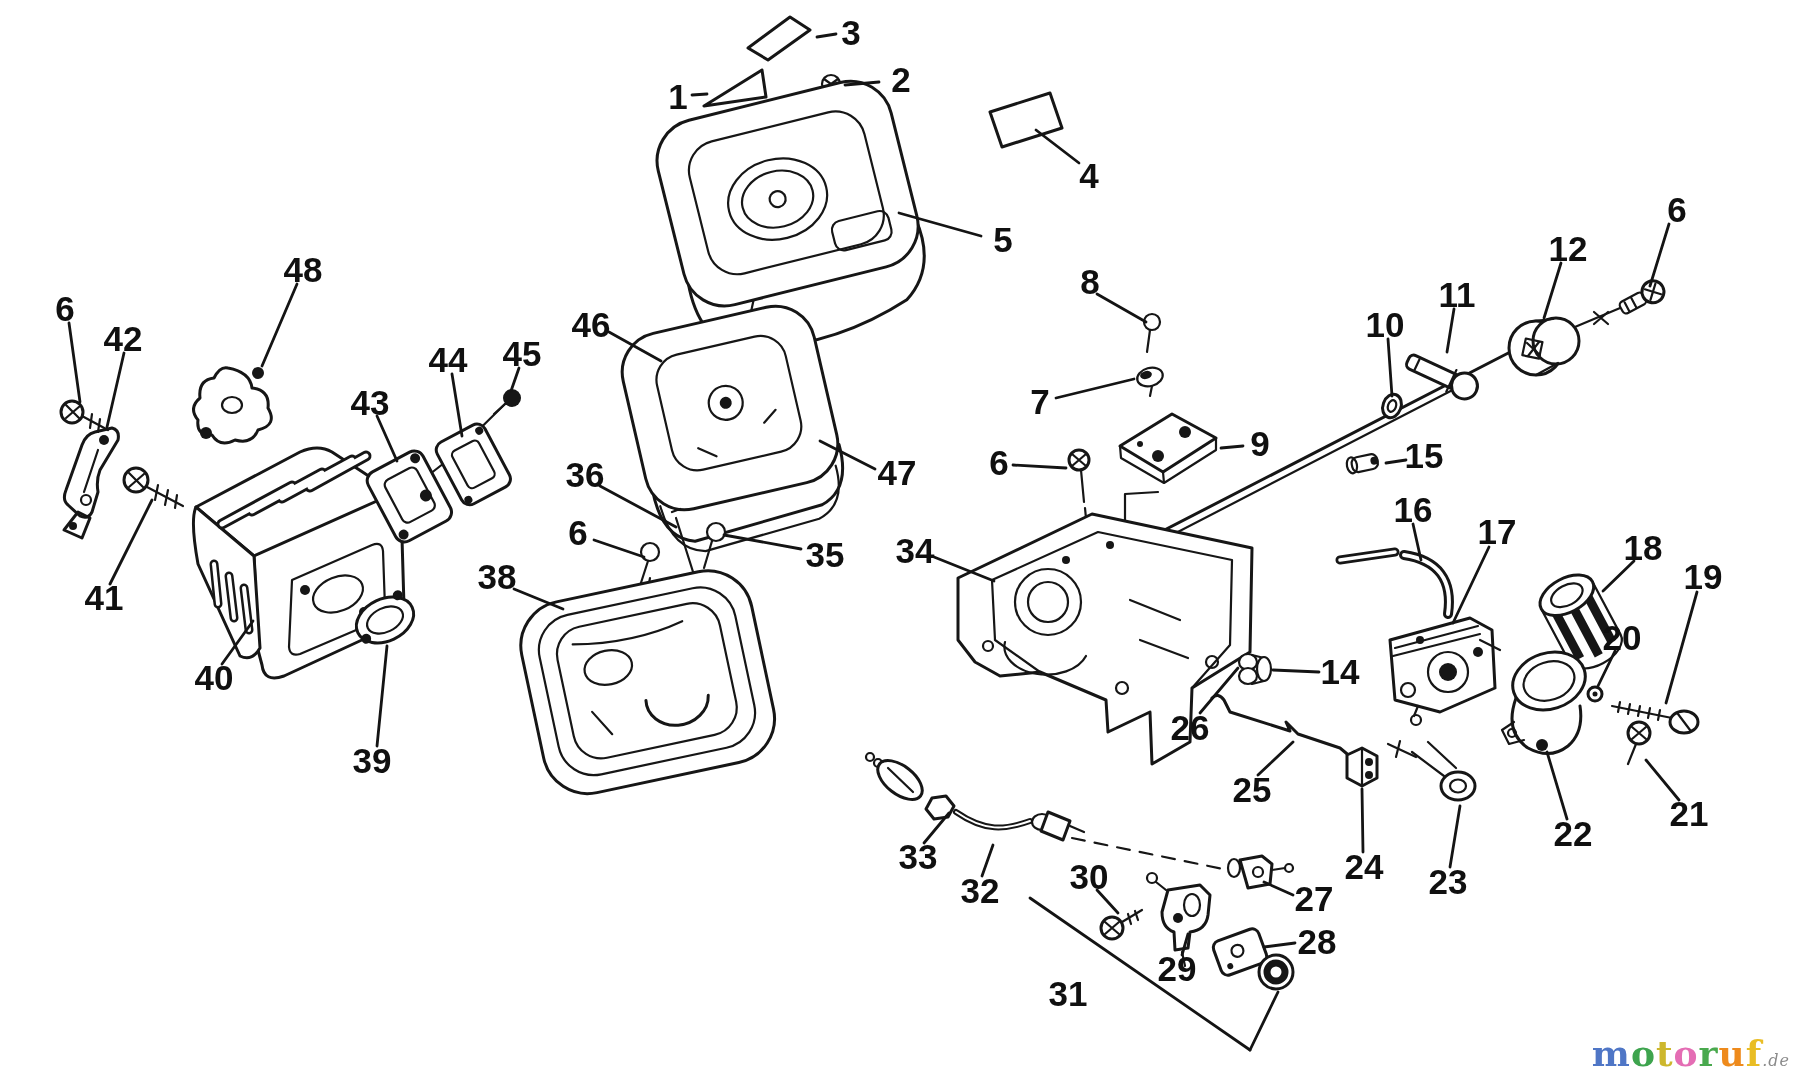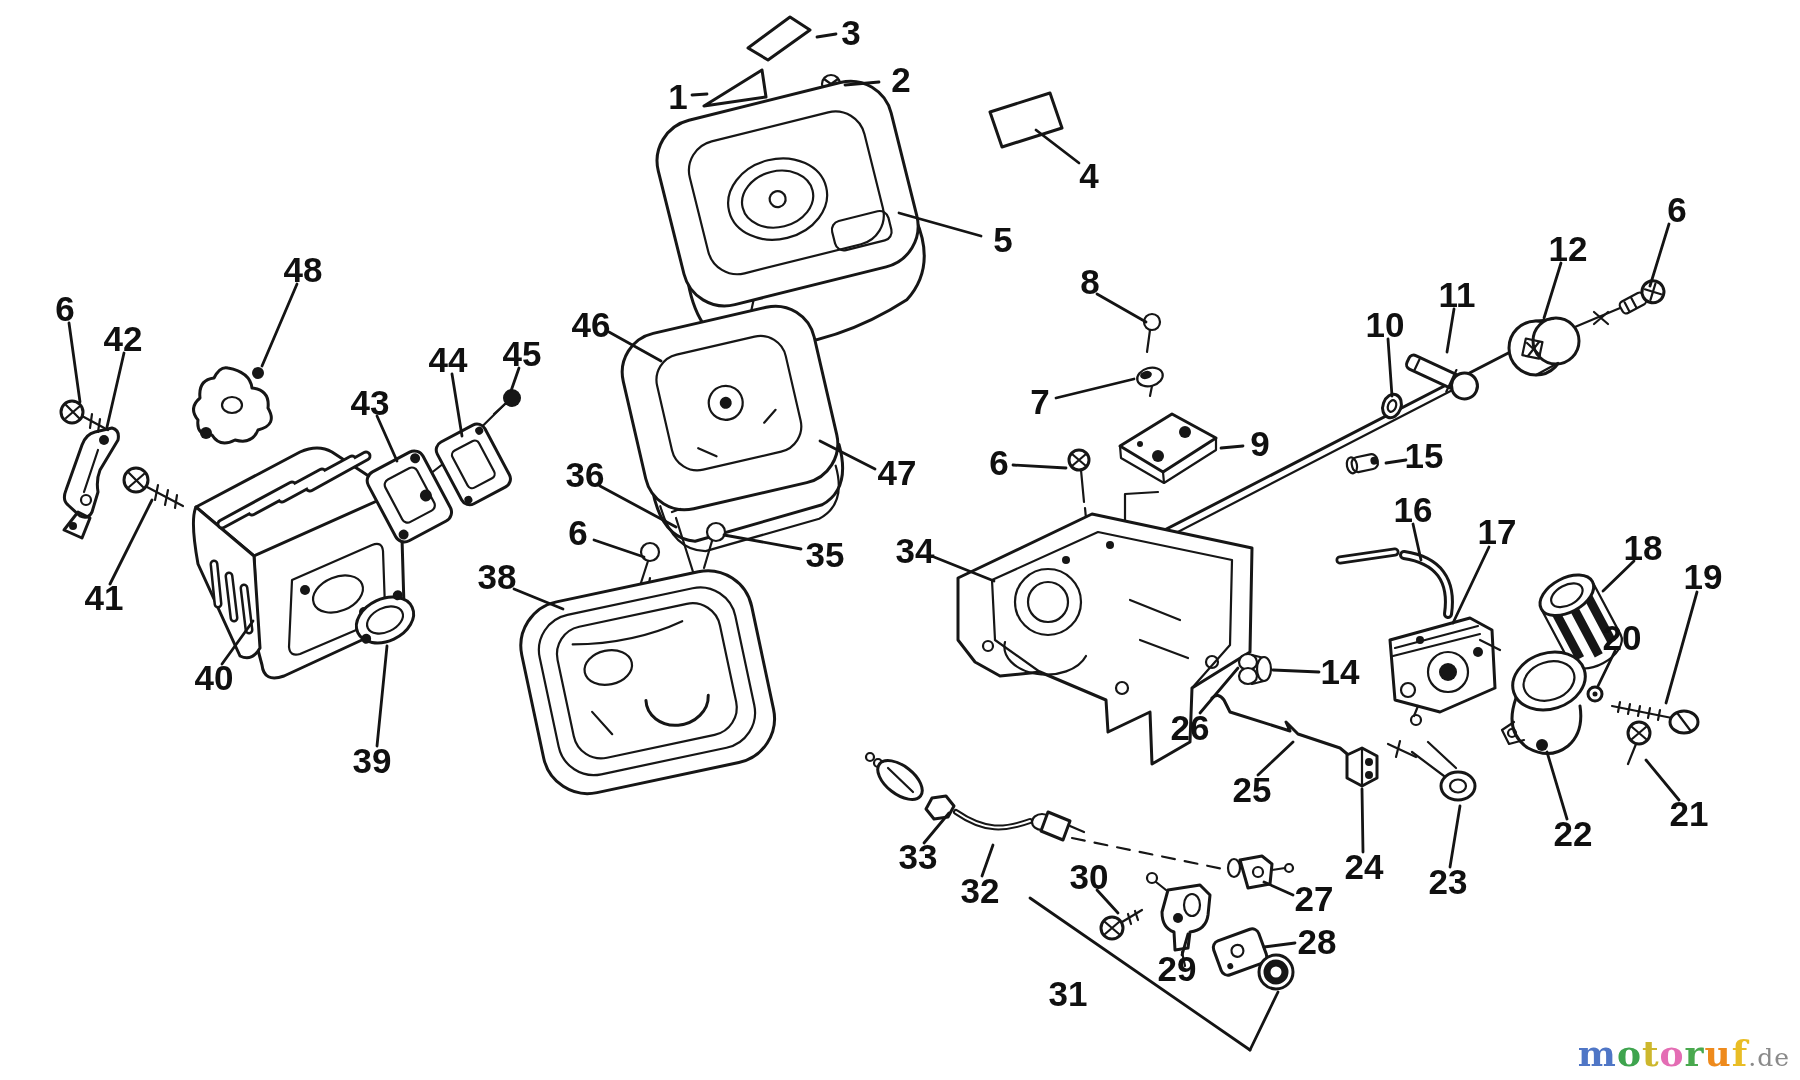--- a/index.html
+++ b/index.html
@@ -8,21 +8,21 @@
   #diagram-svg{position:absolute;left:0;top:0;}
   #diagram-svg *{vector-effect:none;}
   .ln{stroke:#161616;fill:none;stroke-width:3;stroke-linecap:round;stroke-linejoin:round;}
   .ln2{stroke:#161616;fill:none;stroke-width:2.2;stroke-linecap:round;stroke-linejoin:round;}
   .fillw{fill:#ffffff;}
   .dark{fill:#161616;stroke:none;}
   .callout{font-family:"Liberation Sans",sans-serif;font-weight:bold;font-size:35px;fill:#101010;text-anchor:middle;}
   .leader{stroke:#141414;stroke-width:2.8;stroke-linecap:round;}
   #watermark{position:absolute;right:10px;bottom:6px;font-family:"DejaVu Serif",serif;
              font-weight:bold;font-size:36px;letter-spacing:1px;user-select:none;}
-  #watermark .suffix{font-size:25px;font-weight:normal;}
+  #watermark .suffix{font-size:16px;font-weight:normal;font-style:italic;}
 </style>
 </head>
 <body>
 
 <div id="canvas">
   <svg id="diagram-svg" width="1800" height="1080" viewBox="0 0 1800 1080" xmlns="http://www.w3.org/2000/svg">
 
     <g>
       <line class="ln2" x1="824" y1="96" x2="802" y2="166"></line>
       <line class="ln2" x1="757" y1="284" x2="733" y2="396"></line>

